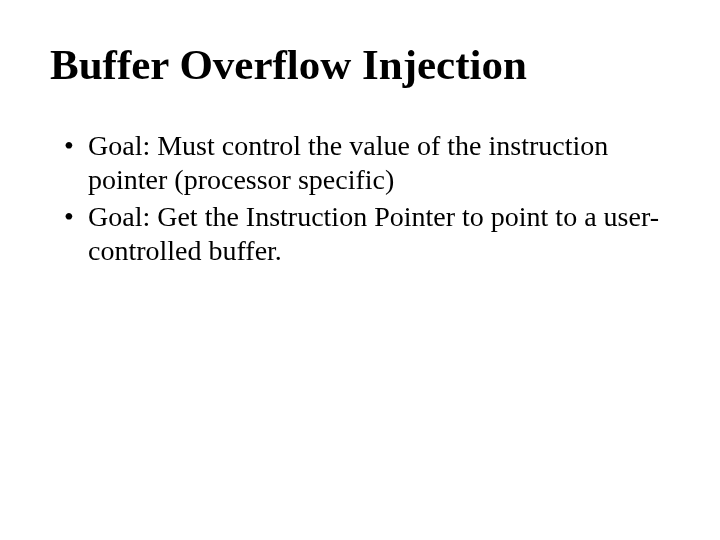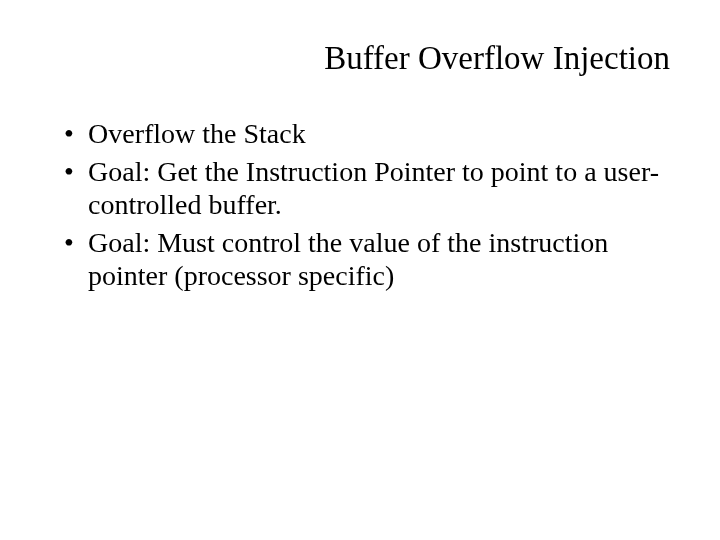--- a/index.html
+++ b/index.html
@@ -11,24 +11,24 @@
     font-family: "Times New Roman", Times, serif;
     color: #000000;
   }
   .slide {
     width: 720px;
     height: 540px;
     box-sizing: border-box;
     padding: 40px 50px 30px 50px;
   }
   .title {
-    font-size: 33px;
-    text-align: right;
+    font-size: 43px;
+    text-align: left;
     margin: 0 0 40px 0;
-    font-weight: normal;
+    font-weight: bold;
   }
   .bullets {
     list-style: none;
     padding: 0;
     margin: 0 0 0 10px;
     font-size: 28px;
     line-height: 1.2;
   }
   .bullets li {
     position: relative;
@@ -41,17 +41,16 @@
     left: 4px;
     top: 0;
   }
 </style>
 </head>
 <body>
 
 <div class="slide">
   <h1 class="title">Buffer Overflow Injection</h1>
   <ul class="bullets">
-    <li>Overflow the Stack</li>
+    <li>Goal: Must control the value of the instruction pointer (processor specific)</li>
     <li>Goal: Get the Instruction Pointer to point to a user-controlled buffer.</li>
-    <li>Goal: Must control the value of the instruction pointer (processor specific)</li>
   </ul>
 </div>
 
 </body></html>

